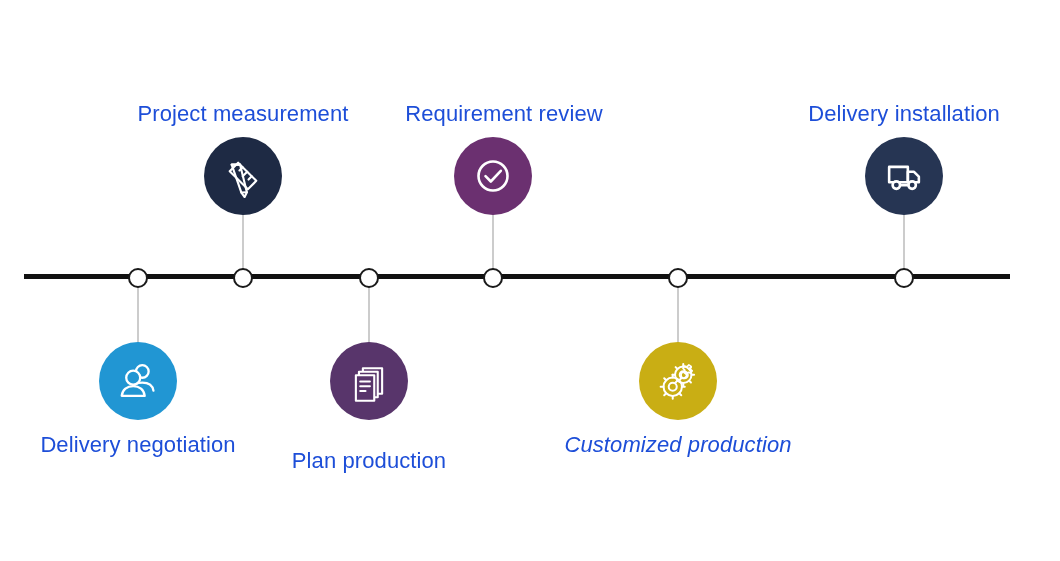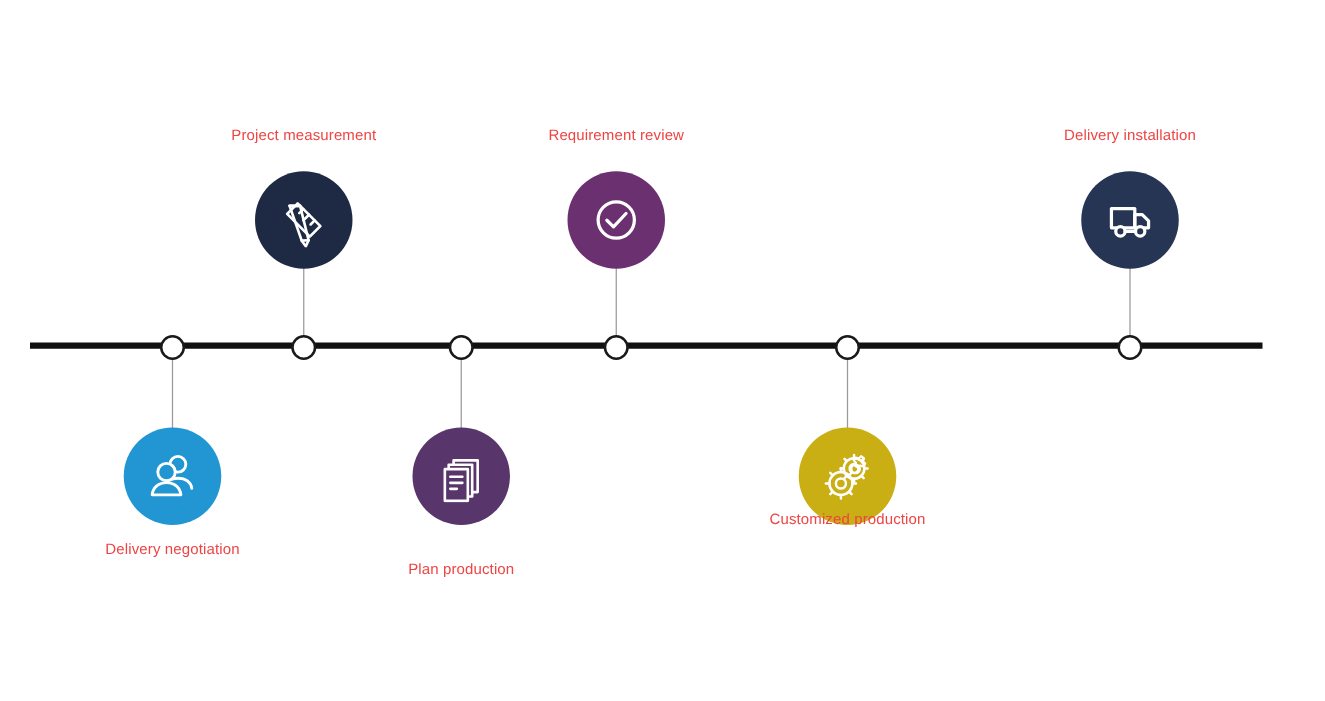--- a/index.html
+++ b/index.html
@@ -67,22 +67,22 @@
   }
   .bubble svg {
     display: block;
   }
 
   
   .step-label {
     position: absolute;
     transform: translateX(-50%);
     white-space: nowrap;
-    color: #ef4444;
-    font-size: 12px;
+    color: #1d4ed8;
+    font-size: 22px;
     font-family: "Liberation Sans", sans-serif;
     font-weight: 400;
     letter-spacing: 0.1px;
     z-index: 4;
   }
   .step-label.above { }
   .step-label.below { }
 </style>
 </head>
 <body>
@@ -141,21 +141,21 @@
   <div class="axis-node" style="left:493px;"></div>
   <div class="stem" style="left:493px; top:214px; height:64px;"></div>
   <div class="bubble" style="left:493px; top:176px; background:#6b3070;">
     <span>
       <svg width="48" height="48" viewBox="0 0 48 48" fill="none" stroke="#ffffff" stroke-width="2.6" stroke-linecap="round" stroke-linejoin="round">
         <circle cx="24" cy="24" r="14.5"></circle>
         <path d="M16.5 24.2 L21.8 29.5 L31.8 18.8"></path>
       </svg>
     </span>
   </div>
-  <div class="step-label above" style="left:493px; top:101px;">Requirement review</div>
+  <div class="step-label above" style="left:504px; top:101px;">Requirement review</div>
 
   <div class="axis-node" style="left:678px;"></div>
   <div class="stem" style="left:678px; top:280px; height:63px;"></div>
   <div class="bubble" style="left:678px; top:381px; background:#c9ae14;">
     <span>
       <svg width="46" height="46" viewBox="0 0 48 48" fill="none" stroke="#ffffff" stroke-width="2.1" stroke-linecap="round" stroke-linejoin="round">
         <g transform="translate(30,17) scale(0.82)">
           <path d="M0,-11.5 l3.2,1 2.3,-2.4 2.9,2 -1,3.2 2.4,2.3 -2,2.9 -3.2,-1 -2.3,2.4 -2.9,-2 1,-3.2 -2.4,-2.3 z" fill="none" transform="translate(1,1)"></path>
           <circle cx="1" cy="1" r="4.4"></circle>
           <path d="M1 -9.6 A10.6 10.6 0 0 1 6.7 -7.9 L9 -10 L12 -7 L9.9 -4.7 A10.6 10.6 0 0 1 11.6 1 L14.6 1.6 L14.6 5.8 L11.6 6.4 A10.6 10.6 0 0 1 9.9 12.1 L12 14.4 L9 17.4 L6.7 15.3 A10.6 10.6 0 0 1 1 17 L0.4 20 L-3.8 20 L-4.4 17 A10.6 10.6 0 0 1 -10.1 15.3 L-12.4 17.4 L-15.4 14.4 L-13.3 12.1 A10.6 10.6 0 0 1 -15 6.4 L-18 5.8 L-18 1.6 L-15 1 A10.6 10.6 0 0 1 -13.3 -4.7 L-15.4 -7 L-12.4 -10 L-10.1 -7.9 A10.6 10.6 0 0 1 -4.4 -9.6 L-3.8 -12.6 L0.4 -12.6 Z" opacity="0"></path>
@@ -166,21 +166,21 @@
           <path d="M0 -11.3 v2.7 M0 11.3 v-2.7 M-11.3 0 h2.7 M11.3 0 h-2.7 M-8 -8 l1.9 1.9 M8 8 l-1.9 -1.9 M8 -8 l-1.9 1.9 M-8 8 l1.9 -1.9"></path>
         </g>
         <g transform="translate(18.5,30)">
           <circle cx="0" cy="0" r="9.6"></circle>
           <circle cx="0" cy="0" r="4.2"></circle>
           <path d="M0 -12.6 v3 M0 12.6 v-3 M-12.6 0 h3 M12.6 0 h-3 M-8.9 -8.9 l2.1 2.1 M8.9 8.9 l-2.1 -2.1 M8.9 -8.9 l-2.1 2.1 M-8.9 8.9 l2.1 -2.1"></path>
         </g>
       </svg>
     </span>
   </div>
-  <div class="step-label below" style="left:678px; top:408px;">Customized production</div>
+  <div class="step-label below" style="left:678px; top:432px;font-style:italic;">Customized production</div>
 
   <div class="axis-node" style="left:904px;"></div>
   <div class="stem" style="left:904px; top:214px; height:64px;"></div>
   <div class="bubble" style="left:904px; top:176px; background:#263553;">
     <span>
       <svg width="46" height="46" viewBox="0 0 48 48" fill="none" stroke="#ffffff" stroke-width="2.7" stroke-linecap="round" stroke-linejoin="round">
         <path d="M8.5 14.5 h19.5 v16 h-19.5 z"></path>
         <path d="M28 19.5 h6.2 l5.3 5.2 v5.8 h-11.5 z"></path>
         <circle cx="16" cy="33.5" r="3.9" fill="#263553"></circle>
         <circle cx="32.5" cy="33.5" r="3.9" fill="#263553"></circle>

